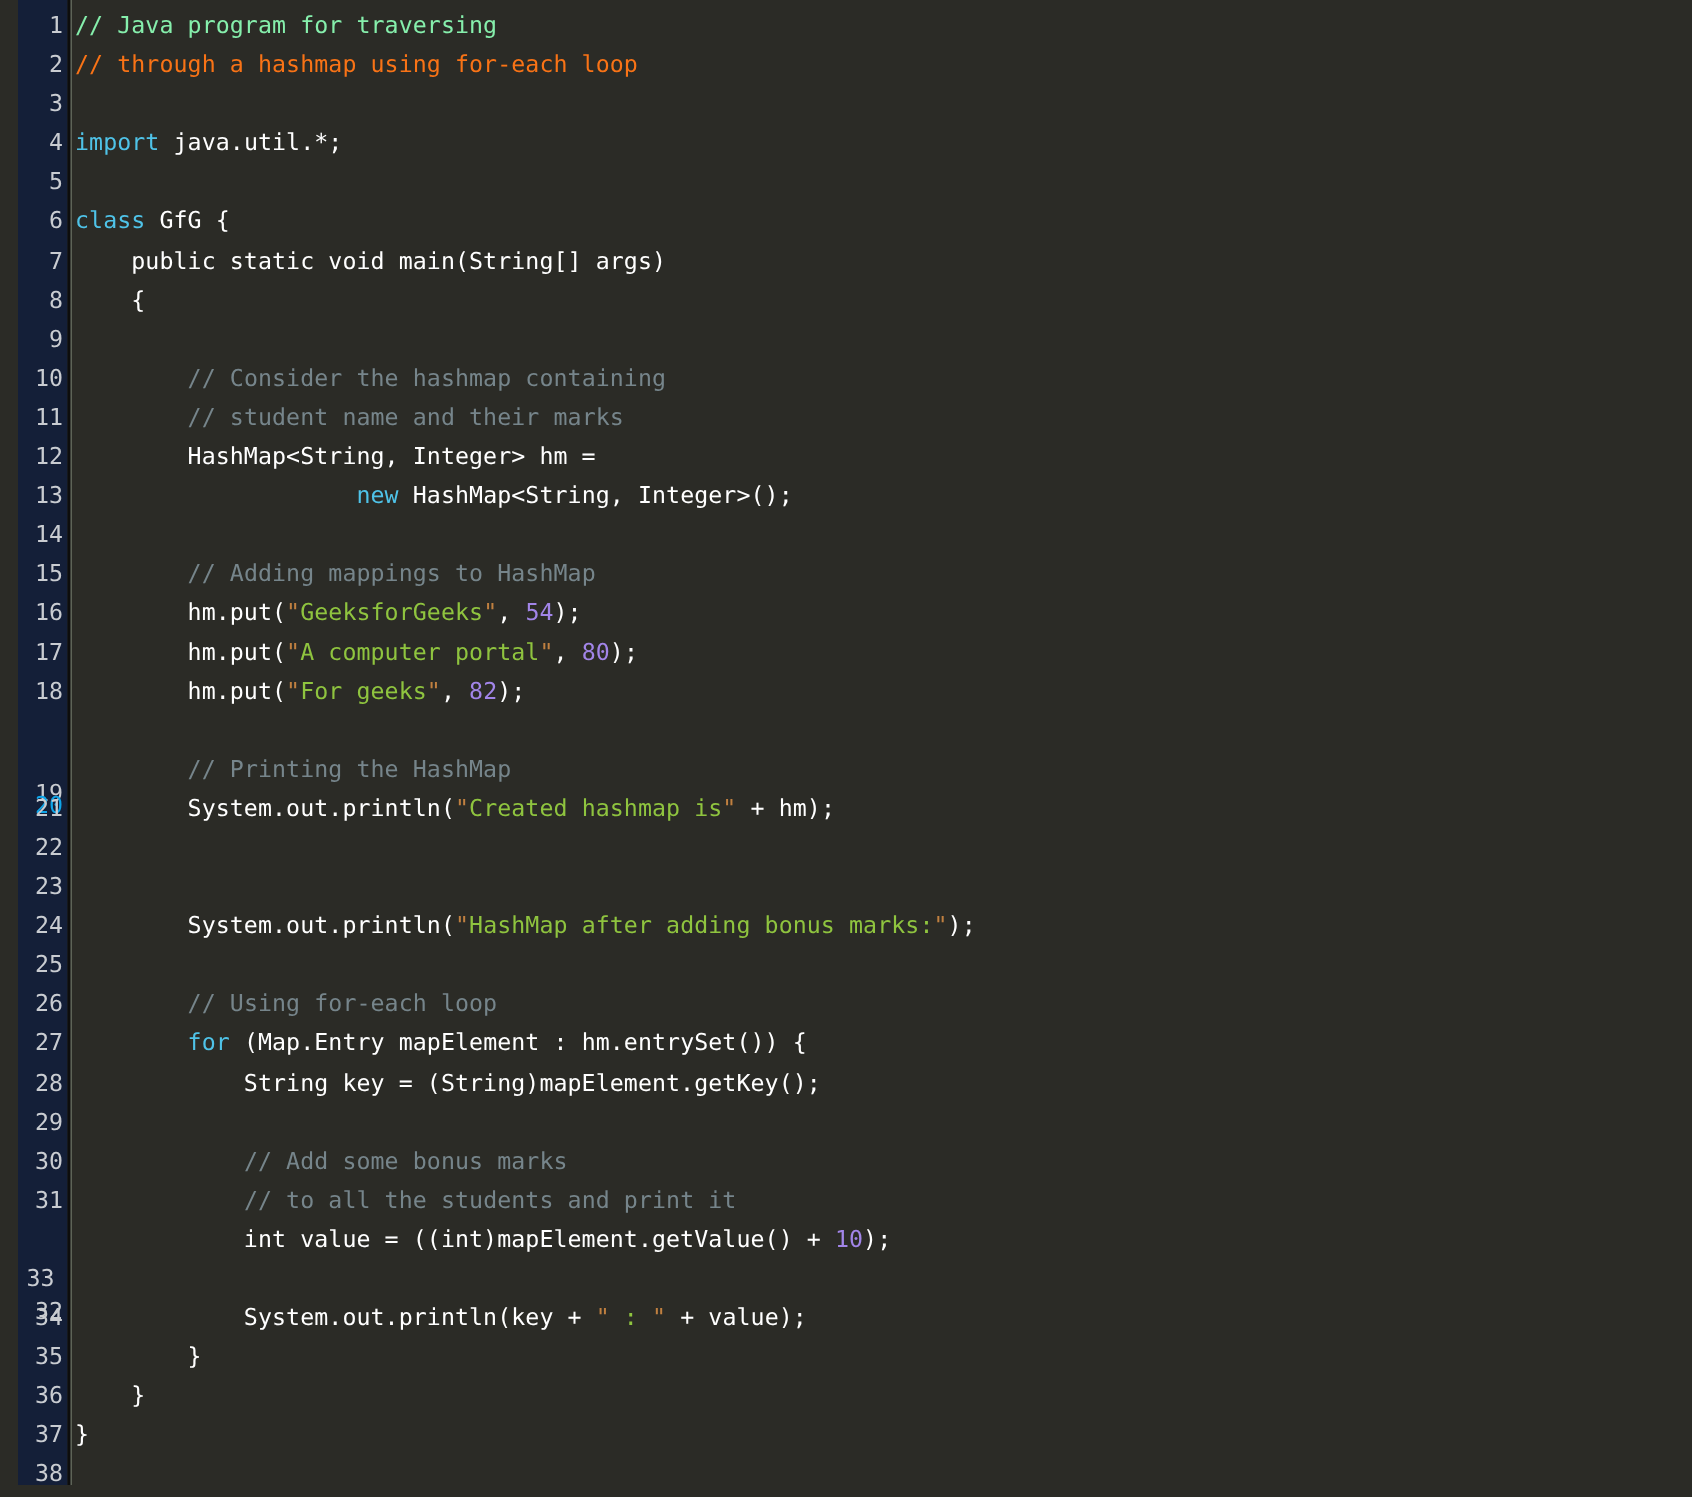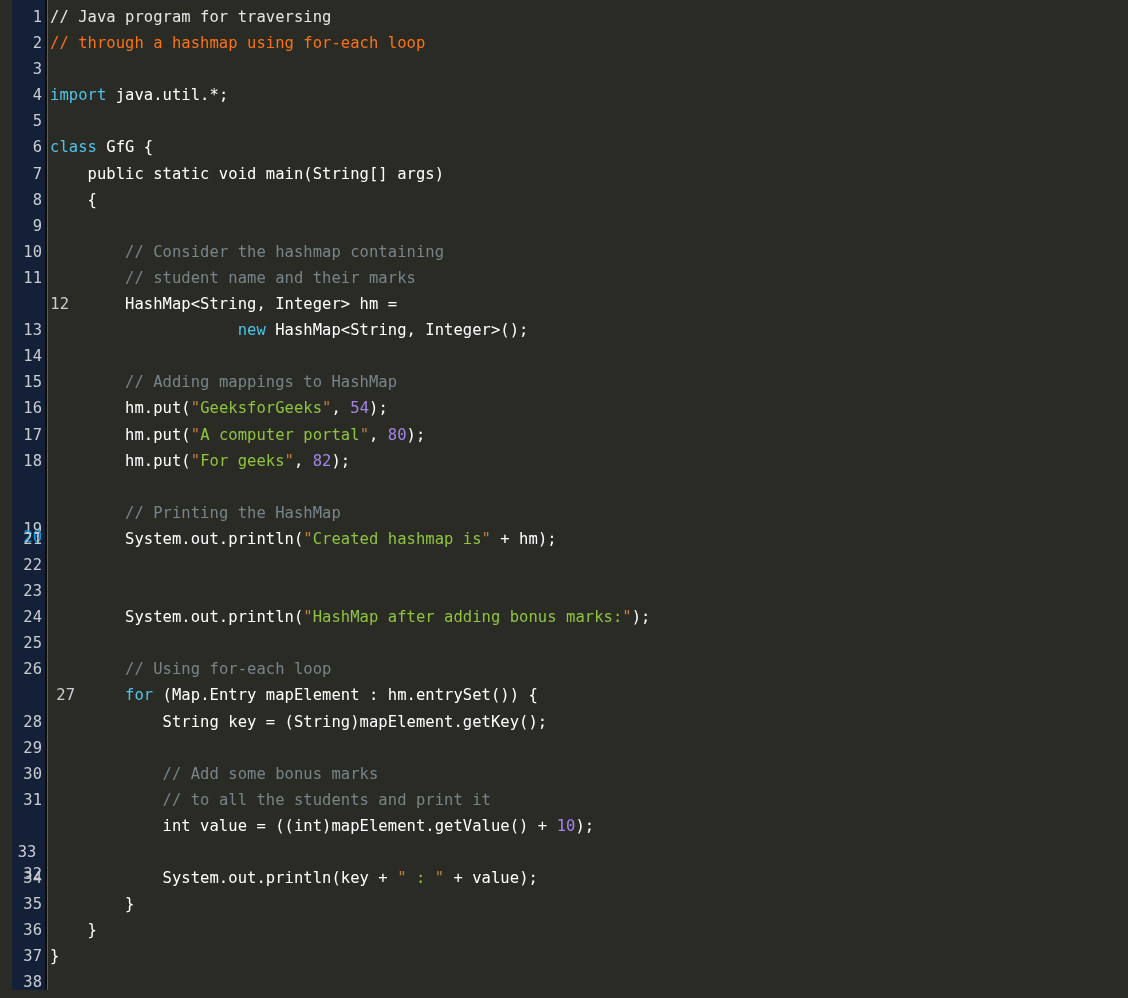--- a/index.html
+++ b/index.html
@@ -84,47 +84,47 @@
   .pl  { color: #ffffff; }   
 </style>
 </head>
 <body style="background: rgb(43, 43, 38);">
 
 <div id="editor" style="background: rgb(43, 43, 38);">
   <div id="gutter" style="background: rgb(20, 31, 56);"></div>
   <div id="gutter-sep"></div>
   <div id="gutter-edge"></div>
   <div class="lines" id="lines">
-      <div class="row"><span class="lnum" style="color: rgb(201, 204, 209);">1</span><span class="codetxt"><span class="cm" style="color: #e5e5e5; text-align: right;">// Java program for traversing</span></span></div>
+      <div class="row"><span class="lnum" style="color: rgb(201, 204, 209);">1</span><span class="codetxt"><span class="cm" style="color: #86efac; text-align: right;">// Java program for traversing</span></span></div>
       <div class="row"><span class="lnum" style="color: rgb(201, 204, 209);">2</span><span class="codetxt"><span class="cm" style="color: #f97316;">// through a hashmap using for-each loop</span></span></div>
       <div class="row"><span class="lnum" style="color: rgb(201, 204, 209);">3</span><span class="codetxt"></span></div>
       <div class="row"><span class="lnum" style="color: rgb(201, 204, 209);">4</span><span class="codetxt"><span class="kw" style="color: rgb(79, 195, 232);">import</span><span class="pl" style="color: rgb(255, 255, 255);"> java.util.*;</span></span></div>
       <div class="row"><span class="lnum" style="color: rgb(201, 204, 209);">5</span><span class="codetxt"></span></div>
       <div class="row"><span class="lnum" style="color: rgb(201, 204, 209);">6</span><span class="codetxt"><span class="kw" style="color: rgb(79, 195, 232);">class</span><span class="pl" style="color: rgb(255, 255, 255);"> GfG {</span></span></div>
       <div class="row"><span class="lnum" style="color: rgb(201, 204, 209);">7</span><span class="codetxt"><span class="pl" style="color: rgb(255, 255, 255);">    public static void main(String[] args)</span></span></div>
       <div class="row"><span class="lnum" style="color: rgb(201, 204, 209);">8</span><span class="codetxt"><span class="pl" style="color: rgb(255, 255, 255);">    {</span></span></div>
       <div class="row"><span class="lnum" style="color: rgb(201, 204, 209);">9</span><span class="codetxt"></span></div>
       <div class="row"><span class="lnum" style="color: rgb(201, 204, 209);">10</span><span class="codetxt"><span class="pl" style="color: rgb(255, 255, 255);">        </span><span class="cm" style="color: rgb(118, 133, 139);">// Consider the hashmap containing</span></span></div>
       <div class="row"><span class="lnum" style="color: rgb(201, 204, 209);">11</span><span class="codetxt"><span class="pl" style="color: rgb(255, 255, 255);">        </span><span class="cm" style="color: rgb(118, 133, 139);">// student name and their marks</span></span></div>
-      <div class="row"><span class="lnum" style="color: rgb(201, 204, 209); padding-left: 27px;">12</span><span class="codetxt"><span class="pl" style="color: rgb(255, 255, 255);">        HashMap&lt;String, Integer&gt; hm =</span></span></div>
+      <div class="row"><span class="lnum" style="color: rgb(201, 204, 209);">12</span><span class="codetxt"><span class="pl" style="color: rgb(255, 255, 255);">        HashMap&lt;String, Integer&gt; hm =</span></span></div>
       <div class="row"><span class="lnum" style="color: rgb(201, 204, 209);">13</span><span class="codetxt"><span class="pl" style="color: rgb(255, 255, 255);">                    </span><span class="kw" style="color: rgb(79, 195, 232);">new</span><span class="pl" style="color: rgb(255, 255, 255);"> HashMap&lt;String, Integer&gt;();</span></span></div>
       <div class="row"><span class="lnum" style="color: rgb(201, 204, 209);">14</span><span class="codetxt"></span></div>
       <div class="row"><span class="lnum" style="color: rgb(201, 204, 209);">15</span><span class="codetxt"><span class="pl" style="color: rgb(255, 255, 255);">        </span><span class="cm" style="color: rgb(118, 133, 139);">// Adding mappings to HashMap</span></span></div>
       <div class="row"><span class="lnum" style="color: rgb(201, 204, 209);">16</span><span class="codetxt"><span class="pl" style="color: rgb(255, 255, 255);">        hm.put(</span><span class="qt" style="color: rgb(192, 128, 64);">"</span><span class="st" style="color: rgb(143, 196, 63);">GeeksforGeeks</span><span class="qt" style="color: rgb(192, 128, 64);">"</span><span class="pl" style="color: rgb(255, 255, 255);">, </span><span class="nm" style="color: rgb(162, 133, 232);">54</span><span class="pl" style="color: rgb(255, 255, 255);">);</span></span></div>
       <div class="row"><span class="lnum" style="color: rgb(201, 204, 209);">17</span><span class="codetxt"><span class="pl" style="color: rgb(255, 255, 255);">        hm.put(</span><span class="qt" style="color: rgb(192, 128, 64);">"</span><span class="st" style="color: rgb(143, 196, 63);">A computer portal</span><span class="qt" style="color: rgb(192, 128, 64);">"</span><span class="pl" style="color: rgb(255, 255, 255);">, </span><span class="nm" style="color: rgb(162, 133, 232);">80</span><span class="pl" style="color: rgb(255, 255, 255);">);</span></span></div>
       <div class="row"><span class="lnum" style="color: rgb(201, 204, 209);">18</span><span class="codetxt"><span class="pl" style="color: rgb(255, 255, 255);">        hm.put(</span><span class="qt" style="color: rgb(192, 128, 64);">"</span><span class="st" style="color: rgb(143, 196, 63);">For geeks</span><span class="qt" style="color: rgb(192, 128, 64);">"</span><span class="pl" style="color: rgb(255, 255, 255);">, </span><span class="nm" style="color: rgb(162, 133, 232);">82</span><span class="pl" style="color: rgb(255, 255, 255);">);</span></span></div>
       <div class="row"><span class="lnum" style="color: rgb(201, 204, 209); margin-top: 42px;">19</span><span class="codetxt"></span></div>
       <div class="row"><span class="lnum" style="color: #0ea5e9; margin-top: 24px;">20</span><span class="codetxt"><span class="pl" style="color: rgb(255, 255, 255);">        </span><span class="cm" style="color: rgb(118, 133, 139);">// Printing the HashMap</span></span></div>
       <div class="row"><span class="lnum" style="color: rgb(201, 204, 209);">21</span><span class="codetxt"><span class="pl" style="color: rgb(255, 255, 255);">        System.out.println(</span><span class="qt" style="color: rgb(192, 128, 64);">"</span><span class="st" style="color: rgb(143, 196, 63);">Created hashmap is</span><span class="qt" style="color: rgb(192, 128, 64);">"</span><span class="pl" style="color: rgb(255, 255, 255);"> + hm);</span></span></div>
       <div class="row"><span class="lnum" style="color: rgb(201, 204, 209);">22</span><span class="codetxt"></span></div>
       <div class="row"><span class="lnum" style="color: rgb(201, 204, 209);">23</span><span class="codetxt"><span class="pl" style="color: rgb(255, 255, 255);">        </span></span></div>
       <div class="row"><span class="lnum" style="color: rgb(201, 204, 209);">24</span><span class="codetxt"><span class="pl" style="color: rgb(255, 255, 255);">        System.out.println(</span><span class="qt" style="color: rgb(192, 128, 64);">"</span><span class="st" style="color: rgb(143, 196, 63);">HashMap after adding bonus marks:</span><span class="qt" style="color: rgb(192, 128, 64);">"</span><span class="pl" style="color: rgb(255, 255, 255);">);</span></span></div>
       <div class="row"><span class="lnum" style="color: rgb(201, 204, 209);">25</span><span class="codetxt"></span></div>
       <div class="row"><span class="lnum" style="color: rgb(201, 204, 209);">26</span><span class="codetxt"><span class="pl" style="color: rgb(255, 255, 255);">        </span><span class="cm" style="color: rgb(118, 133, 139);">// Using for-each loop</span></span></div>
-      <div class="row"><span class="lnum" style="color: rgb(201, 204, 209); margin-left: 33px;">27</span><span class="codetxt"><span class="pl" style="color: rgb(255, 255, 255);">        </span><span class="kw" style="color: rgb(79, 195, 232);">for</span><span class="pl" style="color: rgb(255, 255, 255);"> (Map.Entry mapElement : hm.entrySet()) {</span></span></div>
+      <div class="row"><span class="lnum" style="color: rgb(201, 204, 209);">27</span><span class="codetxt"><span class="pl" style="color: rgb(255, 255, 255);">        </span><span class="kw" style="color: rgb(79, 195, 232);">for</span><span class="pl" style="color: rgb(255, 255, 255);"> (Map.Entry mapElement : hm.entrySet()) {</span></span></div>
       <div class="row"><span class="lnum" style="color: rgb(201, 204, 209);">28</span><span class="codetxt"><span class="pl" style="color: rgb(255, 255, 255);">            String key = (String)mapElement.getKey();</span></span></div>
       <div class="row"><span class="lnum" style="color: rgb(201, 204, 209);">29</span><span class="codetxt"></span></div>
       <div class="row"><span class="lnum" style="color: rgb(201, 204, 209);">30</span><span class="codetxt"><span class="pl" style="color: rgb(255, 255, 255);">            </span><span class="cm" style="color: rgb(118, 133, 139);">// Add some bonus marks</span></span></div>
       <div class="row"><span class="lnum" style="color: rgb(201, 204, 209);">31</span><span class="codetxt"><span class="pl" style="color: rgb(255, 255, 255);">            </span><span class="cm" style="color: rgb(118, 133, 139);">// to all the students and print it</span></span></div>
       <div class="row"><span class="lnum" style="color: rgb(201, 204, 209); margin-top: 48px;">32</span><span class="codetxt"><span class="pl" style="color: rgb(255, 255, 255);">            int value = ((int)mapElement.getValue() + </span><span class="nm" style="color: rgb(162, 133, 232);">10</span><span class="pl" style="color: rgb(255, 255, 255);">);</span></span></div>
       <div class="row"><span class="lnum" style="color: rgb(201, 204, 209); text-align: center;">33</span><span class="codetxt"></span></div>
       <div class="row"><span class="lnum" style="color: rgb(201, 204, 209);">34</span><span class="codetxt"><span class="pl" style="color: rgb(255, 255, 255);">            System.out.println(key + </span><span class="qt" style="color: rgb(192, 128, 64);">"</span><span class="st" style="color: rgb(143, 196, 63);"> : </span><span class="qt" style="color: rgb(192, 128, 64);">"</span><span class="pl" style="color: rgb(255, 255, 255);"> + value);</span></span></div>
       <div class="row"><span class="lnum" style="color: rgb(201, 204, 209);">35</span><span class="codetxt"><span class="pl" style="color: rgb(255, 255, 255);">        }</span></span></div>
       <div class="row"><span class="lnum" style="color: rgb(201, 204, 209);">36</span><span class="codetxt"><span class="pl" style="color: rgb(255, 255, 255);">    }</span></span></div>
       <div class="row"><span class="lnum" style="color: rgb(201, 204, 209);">37</span><span class="codetxt"><span class="pl" style="color: rgb(255, 255, 255);">}</span></span></div>

